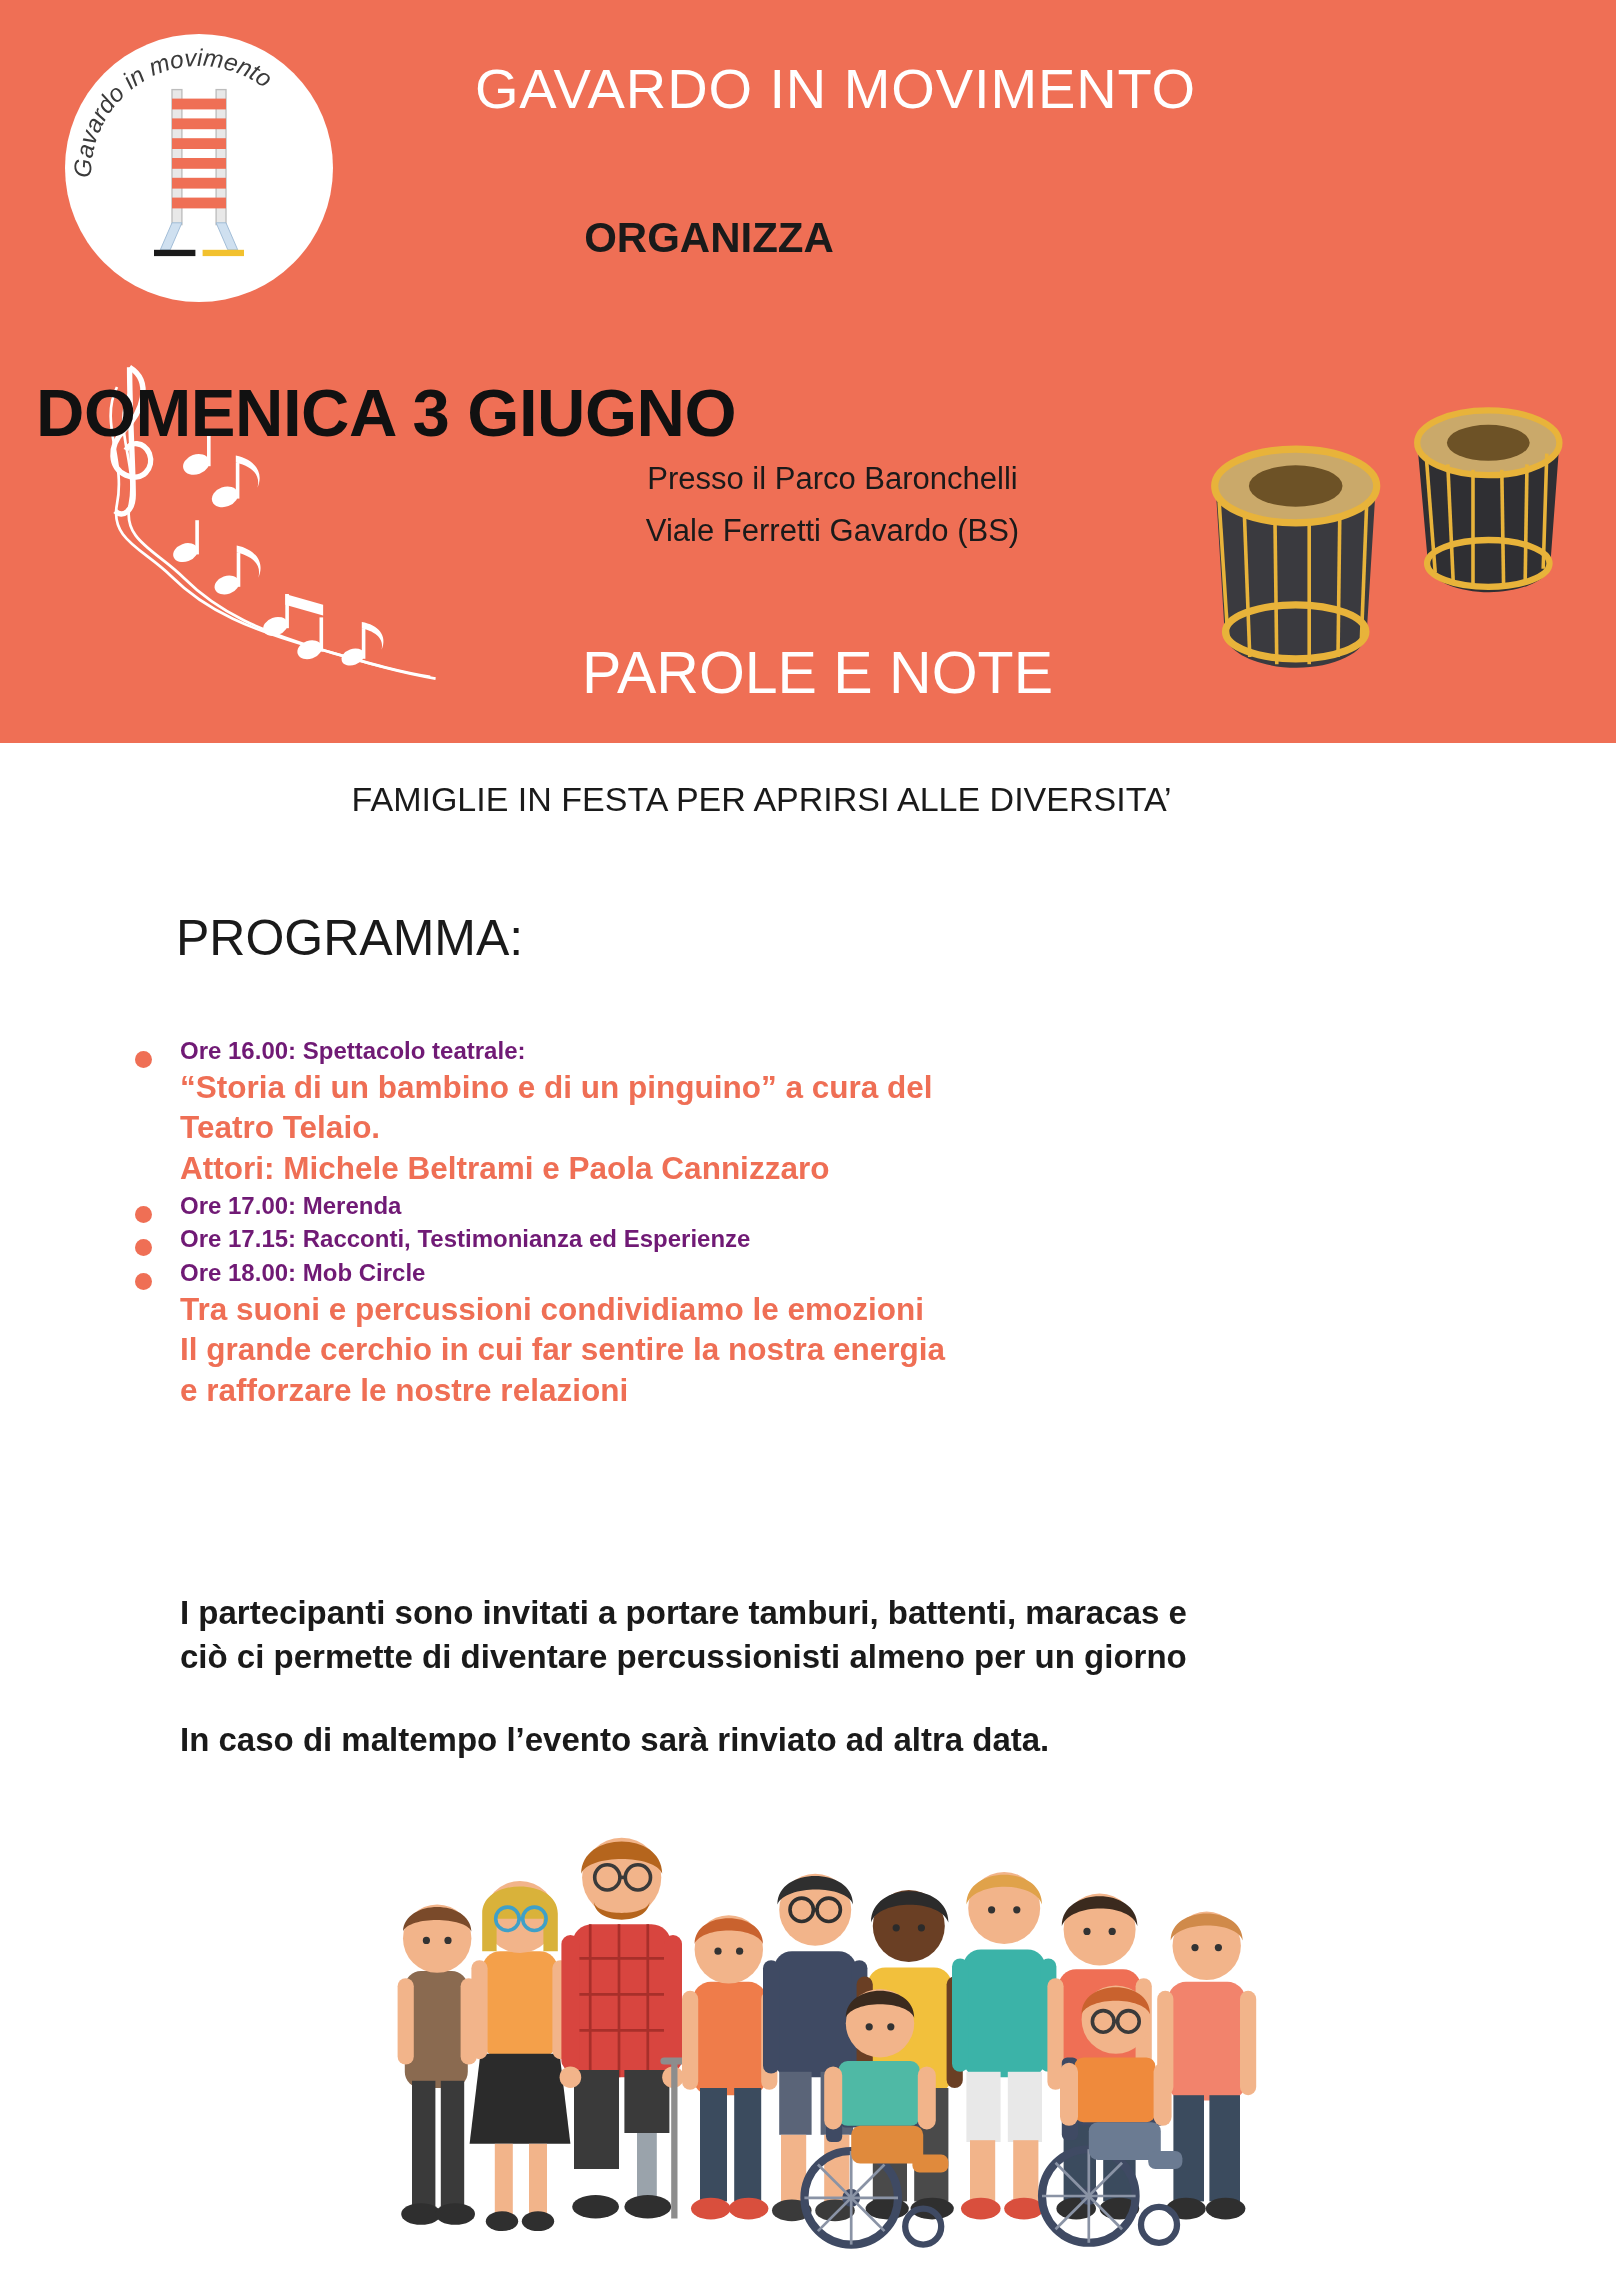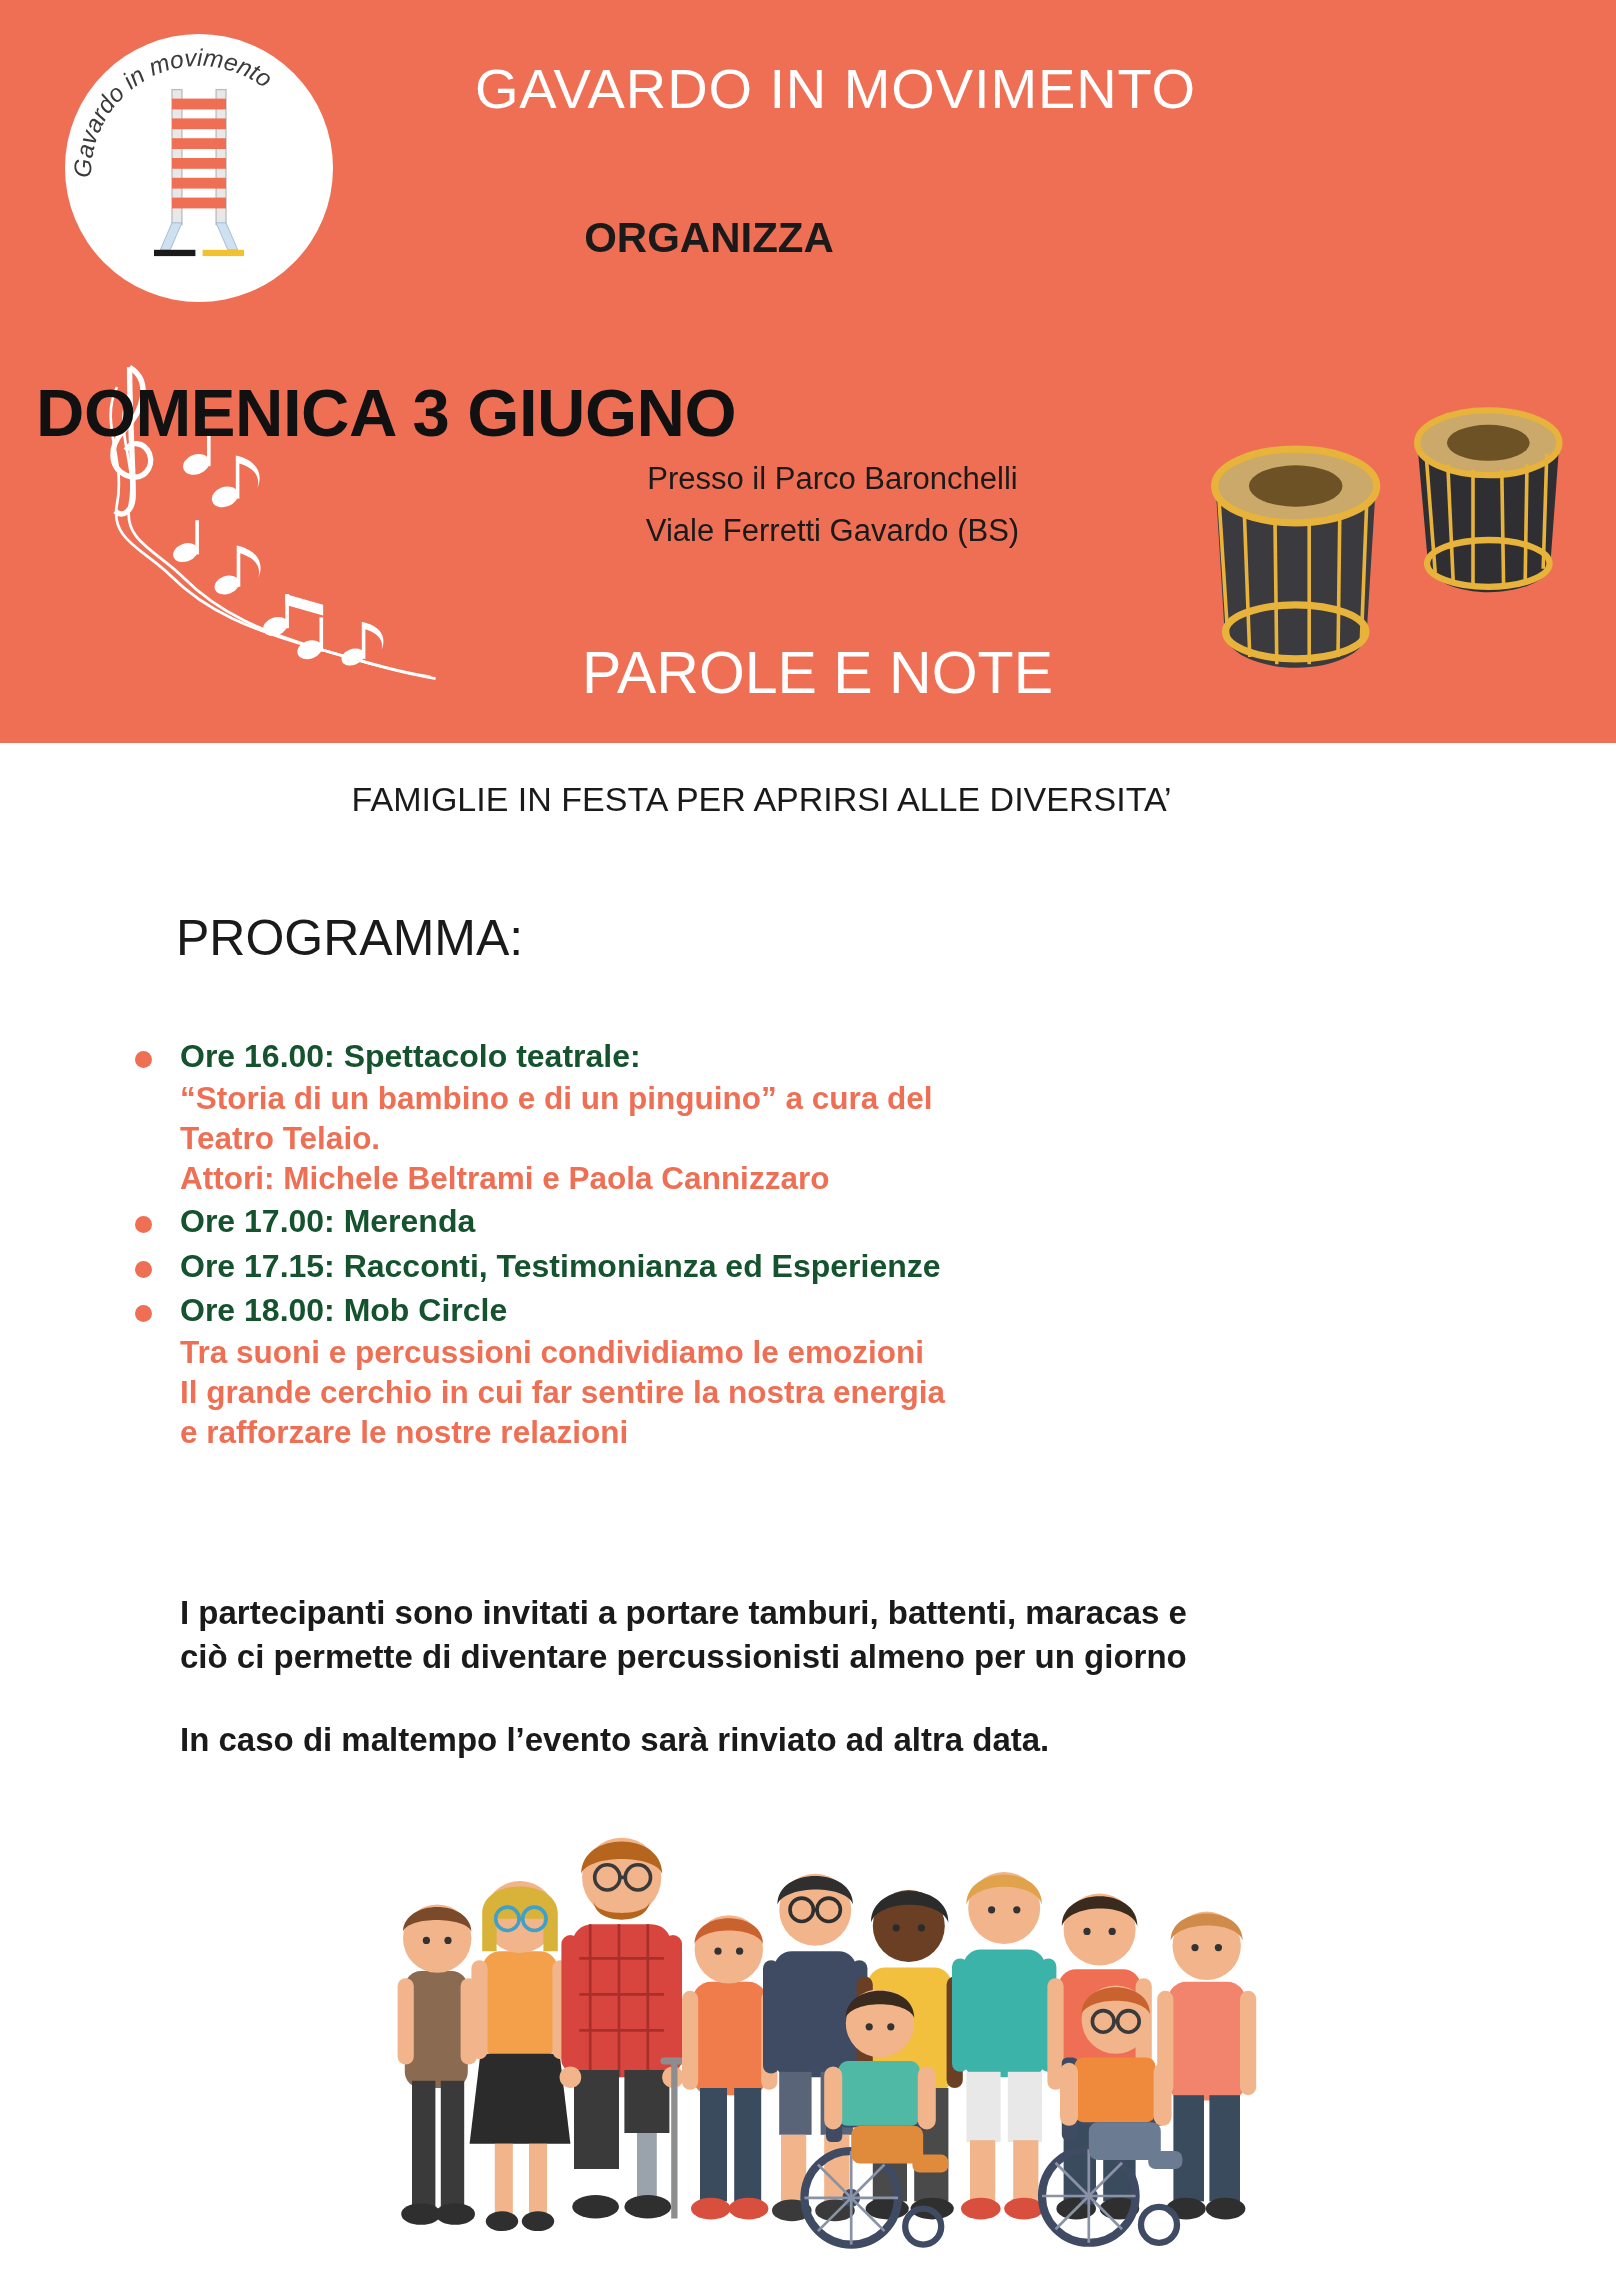--- a/index.html
+++ b/index.html
@@ -167,23 +167,23 @@
   .bullet {
     position: absolute;
     left: 5.4px;
     top: 16px;
     width: 17px;
     height: 17px;
     border-radius: 50%;
     background: #ef6f55;
   }
   .agenda-main {
-    font-size: 32px;
+    font-size: 24px;
     font-weight: bold;
-    color: #14532d;
+    color: #701a75;
     line-height: 1.33;
     white-space: nowrap;
   }
   .agenda-sub {
     font-size: 31.5px;
     font-weight: bold;
     color: #ef6f55;
     line-height: 1.28;
   }
 

